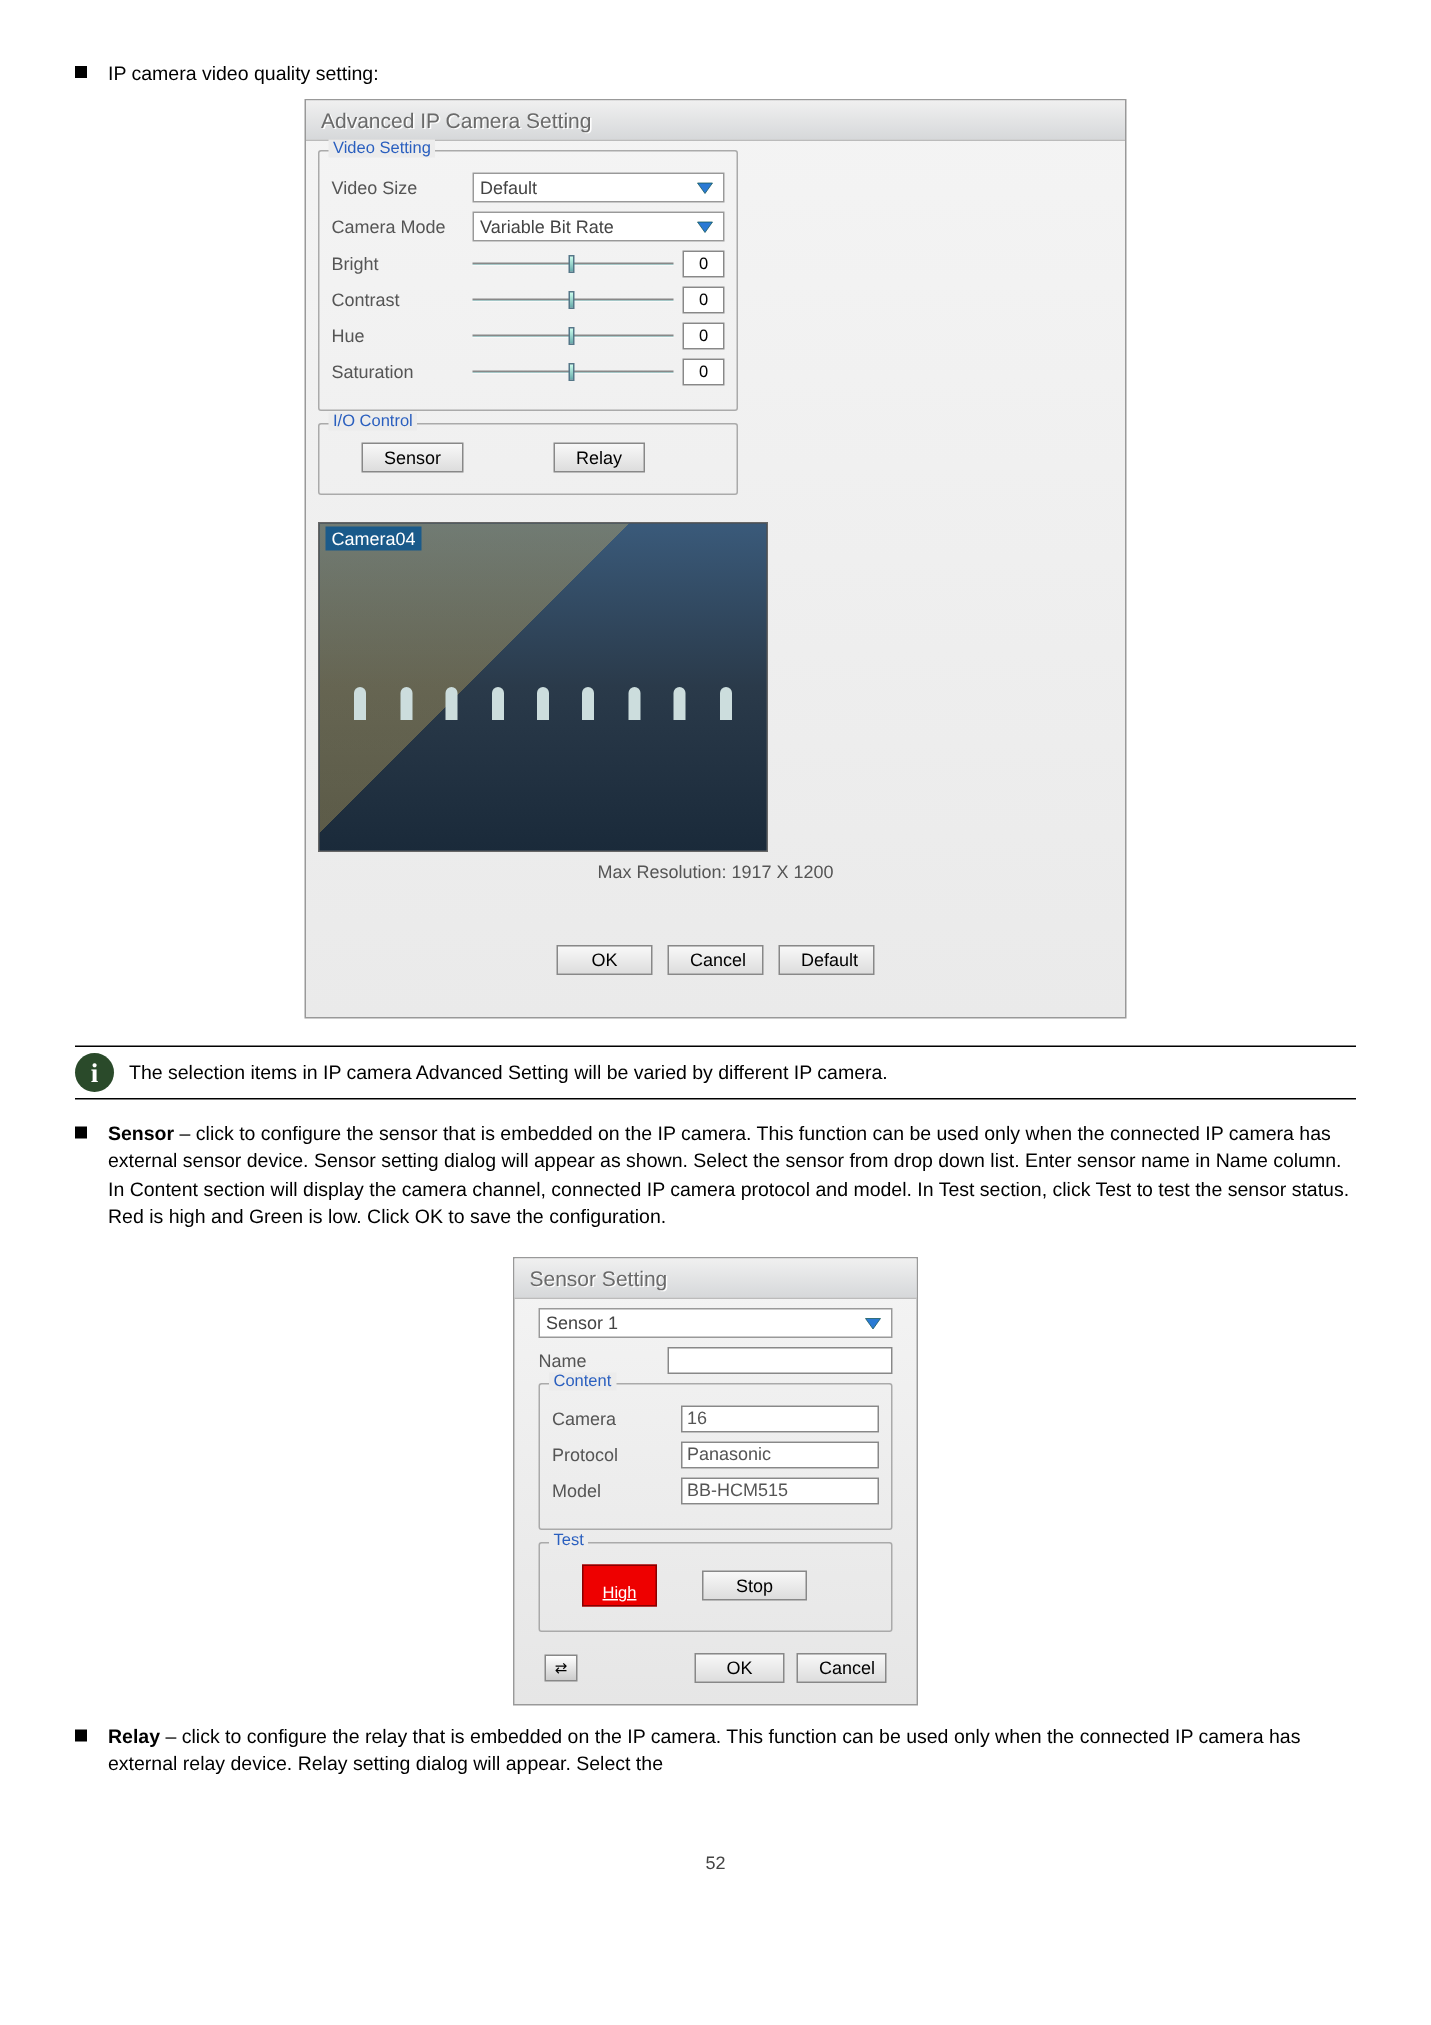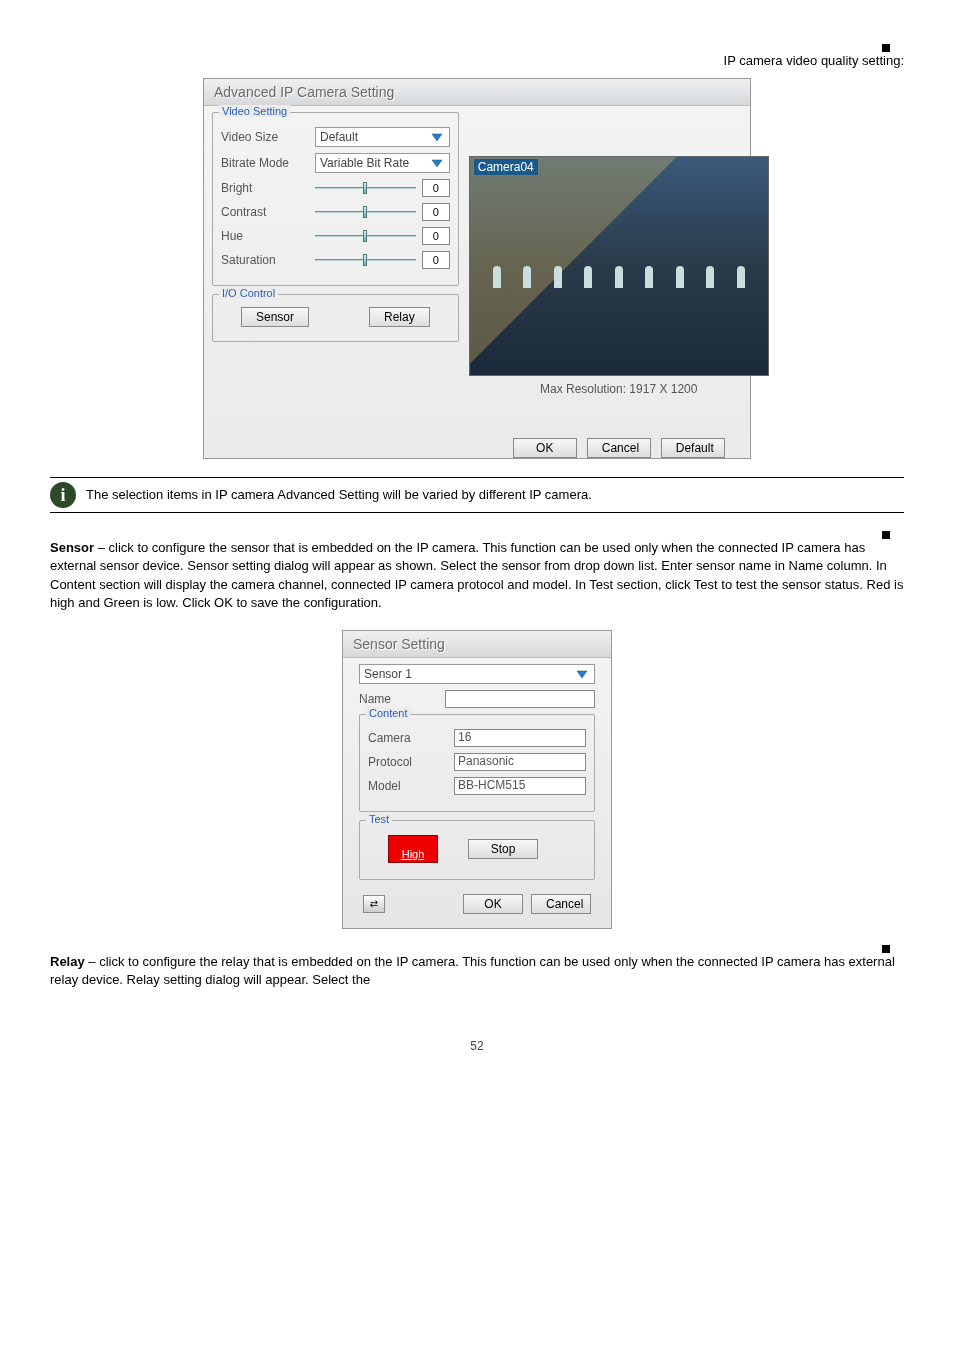--- a/index.html
+++ b/index.html
@@ -7,23 +7,22 @@
     margin: 0;
     padding: 40px 50px;
     font-family: Arial, sans-serif;
     font-size: 13px;
     color: #000;
     width: 954px;
     background: #fff;
   }
   .bullet-row {
     display: flex;
-    align-items: flex-end;
+    align-items: flex-start;
     margin-bottom: 8px;
-    flex-direction: column;
   }
   .bullet-square {
     width: 8px; height: 8px; background: #000;
     margin-right: 14px; margin-top: 4px; flex-shrink: 0;
   }
   .doc-text { line-height: 1.4; }
   .hr-thick { border: none; border-top: 1.5px solid #000; margin: 18px 0 4px 0; }
   .hr-thin { border: none; border-top: 1px solid #000; margin: 4px 0 14px 0; }
   .info-icon {
     width: 26px; height: 26px; border-radius: 50%;
@@ -42,21 +41,21 @@
     border: 1px solid #999;
     font-size: 12px;
   }
   .dialog-title {
     background: linear-gradient(#f0f0f0, #d6d8da);
     padding: 5px 10px;
     font-size: 14px; color: #6a6a6a;
     text-shadow: 1px 1px 0 #fff;
     border-bottom: 1px solid #bbb;
   }
-  .d1-body { display: flex; padding: 6px 8px 0; gap: 10px; }
+  .d1-body { display: flex; padding: 6px 8px 28px; gap: 10px; flex-direction: column; }
   .d1-left { width: 280px; }
   .d1-right { flex: 1; }
   .fieldset {
     border: 1px solid #aaa;
     border-radius: 2px;
     padding: 8px 8px 10px;
     margin-bottom: 8px;
     position: relative;
   }
   .fieldset-legend {
@@ -103,21 +102,20 @@
     background: linear-gradient(#f8f8f8, #ddd);
     border: 1px solid #888;
     padding: 2px 14px; font-size: 12px;
     cursor: pointer;
   }
   .preview-box {
     width: 300px; height: 220px;
     background: #2a3a4a;
     position: relative; overflow: hidden;
     border: 1px solid #666;
-    margin-top: 44px;
   }
   .preview-label {
     position: absolute; top: 2px; left: 4px;
     color: #fff; font-size: 12px;
     background: #1a5a8a; padding: 1px 4px;
   }
   .mock-trains {
     position: absolute; inset: 0;
     background:
       linear-gradient(135deg, rgba(240,200,100,0.3) 40%, transparent 40%),
@@ -187,21 +185,21 @@
           <div class="combo">
             <span class="combo-text">Default</span>
             <span class="combo-arrow">
                 <svg viewBox="0 0 14 12">
                   <polygon points="2,3 12,3 7,10" fill="#2a7ad4" stroke="#155" stroke-width="0.5"></polygon>
                 </svg>
               </span>
           </div>
         </div>
         <div class="fs-row">
-          <div class="fs-label">Bitrate Mode</div>
+          <div class="fs-label">Camera Mode</div>
           <div class="combo">
             <span class="combo-text">Variable Bit Rate</span>
             <span class="combo-arrow">
                 <svg viewBox="0 0 14 12">
                   <polygon points="2,3 12,3 7,10" fill="#2a7ad4" stroke="#155" stroke-width="0.5"></polygon>
                 </svg>
               </span>
           </div>
         </div>
 

